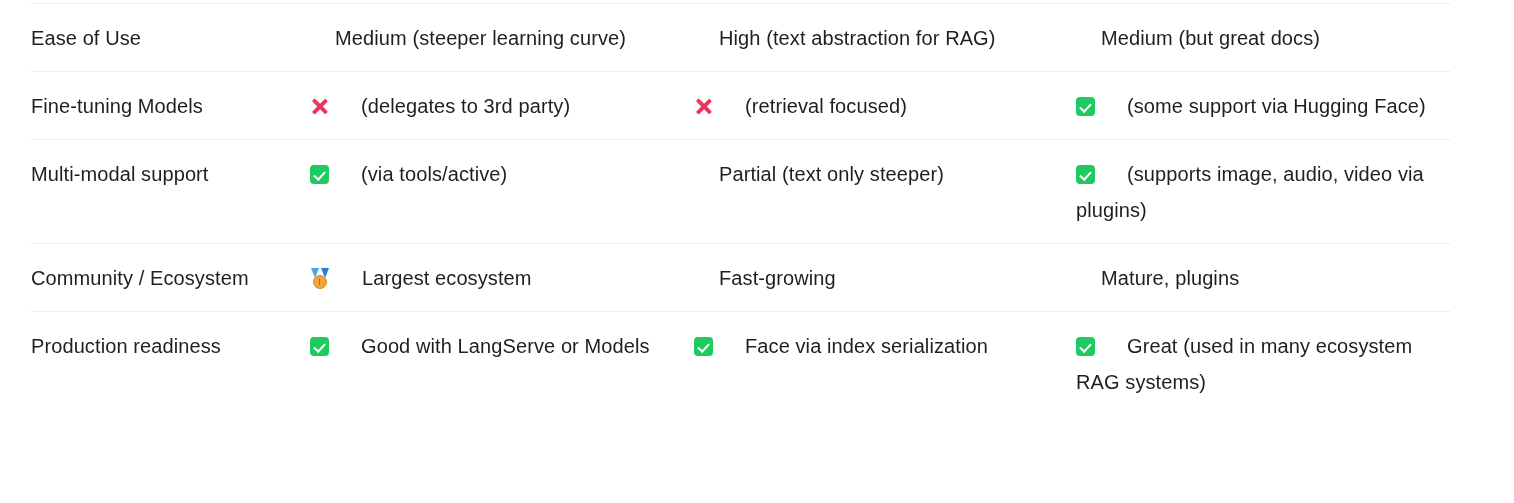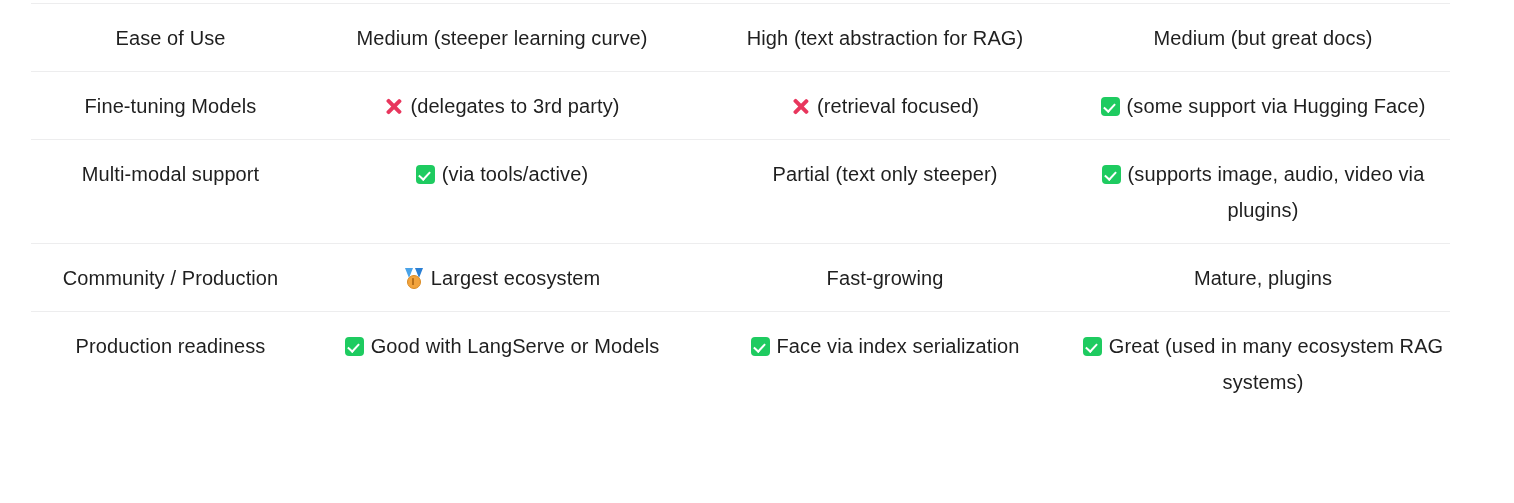--- a/index.html
+++ b/index.html
@@ -23,21 +23,20 @@
     background: #ffffff;
   }
 
   .comparison-table {
     position: absolute;
     left: 31px;
     top: 3px;
     width: 1419px;
     border-collapse: collapse;
     table-layout: fixed;
-    text-align: center;
   }
 
   .comparison-table col.c-label { width: 279px; }
   .comparison-table col.c-a     { width: 384px; }
   .comparison-table col.c-b     { width: 382px; }
   .comparison-table col.c-c     { width: 374px; }
 
   .comparison-table tr {
     border-top: 1px solid #ededee;
   }
@@ -60,20 +59,21 @@
 
   .cell-inner {
     display: block;
     padding-top: 16px;
     padding-bottom: 15px;
   }
 
   .cell-text {
     display: inline;
     white-space: normal;
+    margin-left: 25px;
   }
 
   
   .icon {
     display: inline-block;
     vertical-align: -3px;
     margin-right: 7px;
     flex: none;
   }
 
@@ -235,21 +235,21 @@
         <td>
           <span class="cell-inner">
             <span class="icon icon-check"></span><span class="cell-text">(supports image, audio, video via plugins)</span>
           </span>
         </td>
       </tr>
 
 
       <tr>
         <td class="row-label">
-          <span class="cell-inner">Community / Production</span>
+          <span class="cell-inner">Community / Ecosystem</span>
         </td>
         <td>
           <span class="cell-inner">
             <span class="icon icon-medal"><span class="ribbon-l"></span><span class="ribbon-r"></span><span class="disc"></span></span><span class="cell-text">Largest ecosystem</span>
           </span>
         </td>
         <td>
           <span class="cell-inner">
             <span class="cell-text">Fast-growing</span>
           </span>

